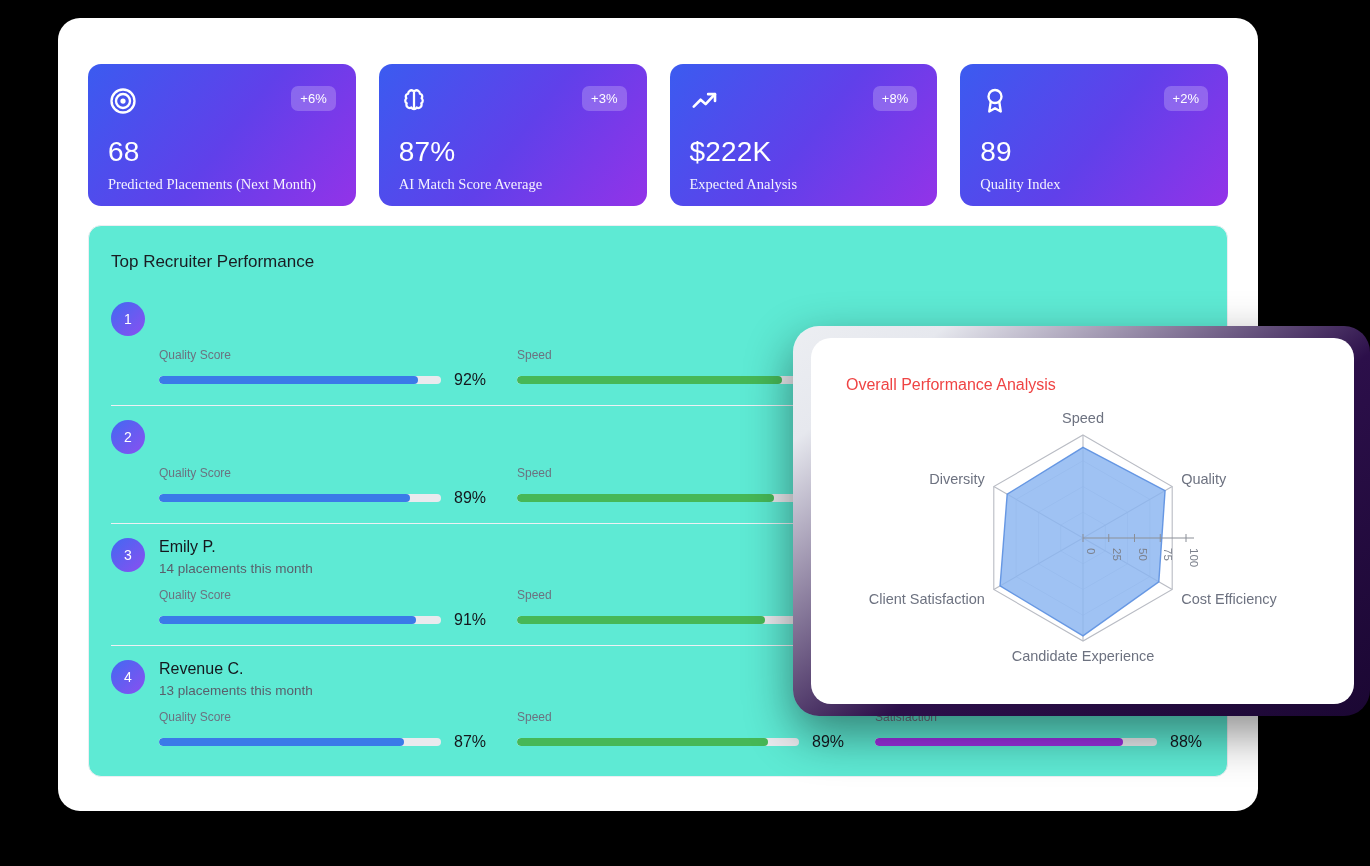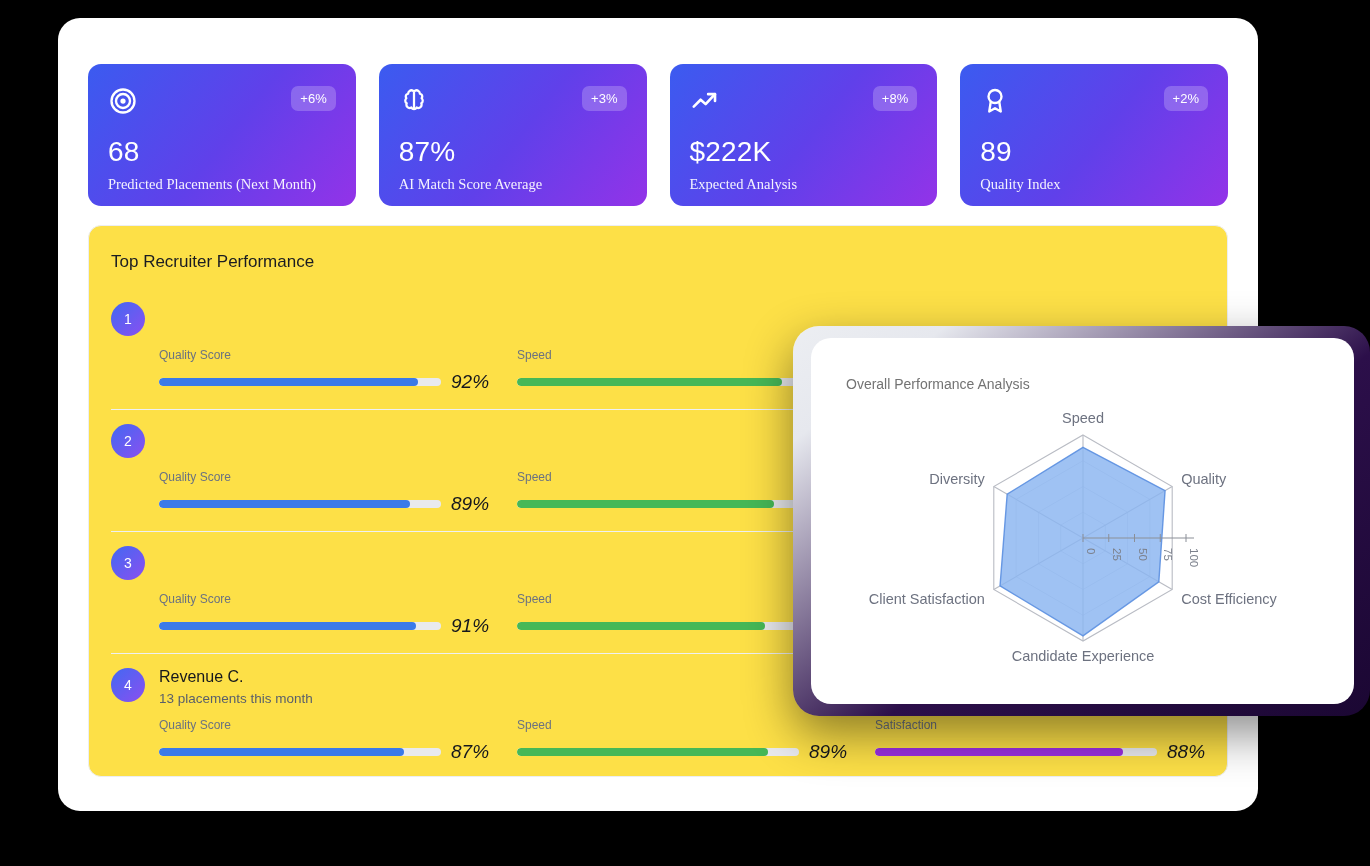--- a/index.html
+++ b/index.html
@@ -82,21 +82,21 @@
     font-family: Liberation Serif, serif;
   }
 
   
   #recruiter-panel {
     position: absolute;
     left: 30px;
     top: 207px;
     width: 1140px;
     height: 552px;
-    background: #fde047;
+    background: #5eead4;
     border: 1px solid #eceef2;
     border-radius: 13px;
     padding: 26px 22px 0 22px;
     overflow: hidden;
   }
   #panel-title {
     font-size: 17px;
     color: #1a1c22;
     margin-bottom: 16px;
   }
@@ -135,26 +135,25 @@
   .metric-bar-wrap { display: flex; align-items: center; gap: 10px; }
   .track {
     flex: 1 1 auto;
     height: 8px;
     background: #e9eaee;
     border-radius: 5px;
     overflow: hidden;
   }
   .fill { height: 100%; border-radius: 5px; }
   .metric-val {
-    font-size: 19px;
+    font-size: 16px;
     color: #15171d;
     width: 38px;
-    text-align: left;
+    text-align: center;
     flex: 0 0 38px;
-    font-style: italic;
   }
 
   
   #overlay-frame {
     position: absolute;
     left: 793px;
     top: 326px;
     width: 577px;
     height: 390px;
     border-radius: 26px;
@@ -167,22 +166,22 @@
     top: 12px;
     width: 543px;
     height: 366px;
     background: #ffffff;
     border-radius: 20px;
   }
   #overlay-title {
     position: absolute;
     left: 35px;
     top: 38px;
-    font-size: 14px;
-    color: #737373;
+    font-size: 16px;
+    color: #ef4444;
   }
   #radar-holder {
     position: absolute;
     left: 0; top: 48px;
     width: 543px; height: 318px;
   }
   #radar-holder svg { display: block; }
 
   .radar-axis-label {
     font-family: "Liberation Sans", sans-serif;
@@ -338,20 +337,24 @@
             <div class="fill" style="width:93%;background:#9b2fe0;"></div>
           </div>
           <div class="metric-val">93%</div>
         </div>
       </div>
       </div>
           </div>
           <div class="recruiter-row">
       <div class="rec-head">
         <div class="rank-badge">3</div>
+        <div>
+          <div class="rec-name">Emily P.</div>
+          <div class="rec-sub">14 placements this month</div>
+        </div>
       </div>
       <div class="metrics">
 
       <div class="metric">
         <div class="metric-label">Quality Score</div>
         <div class="metric-bar-wrap">
           <div class="track">
             <div class="fill" style="width:91%;background:#3b7ae8;"></div>
           </div>
           <div class="metric-val">91%</div>

